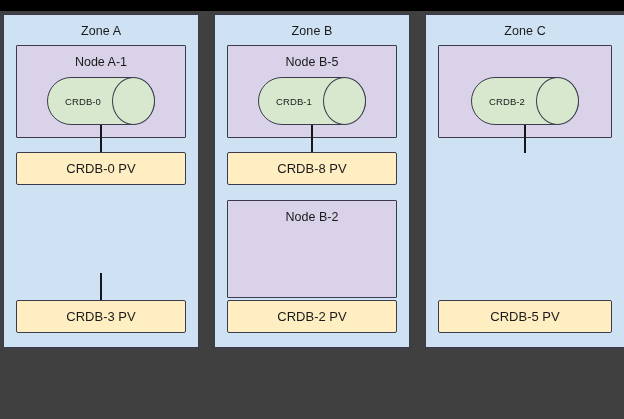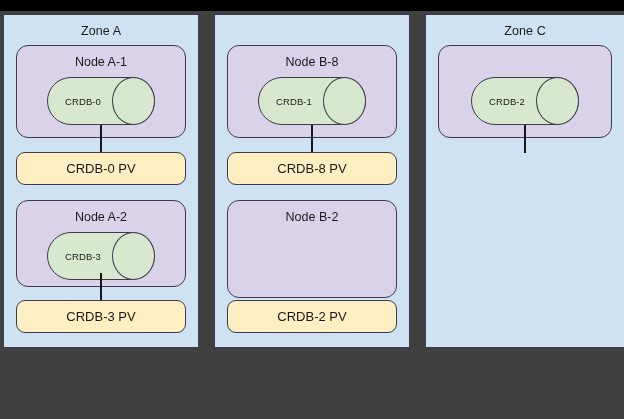--- a/index.html
+++ b/index.html
@@ -50,21 +50,21 @@
     line-height: 14px;
     color: #1a1a1a;
     letter-spacing: 0.1px;
   }
 
   
   .node {
     position: absolute;
     background: #dad2e8;
     border: 1px solid #3b3b4d;
-    border-radius: 12px;
+    border-radius: 1px;
     box-sizing: border-box;
   }
   .node-title {
     position: absolute;
     top: 9px;
     left: 0;
     right: 0;
     text-align: center;
     font-size: 12.5px;
     line-height: 14px;
@@ -134,21 +134,21 @@
   .conn-row2 { top: 258px; height: 28px; }
 
   
   .pv {
     position: absolute;
     left: 12px;
     right: 12px;
     height: 33px;
     background: #ffeec2;
     border: 1px solid #3b3b4d;
-    border-radius: 9px;
+    border-radius: 2px;
     box-sizing: border-box;
     display: flex;
     align-items: center;
     justify-content: center;
     font-size: 13px;
     line-height: 15px;
     color: #1a1a1a;
   }
   .pv-row1 { top: 137px; }
   .pv-row2 { top: 285px; }
@@ -165,36 +165,29 @@
       <div class="node-title">Node A-1</div>
       <div class="cyl">
         <div class="cyl-body"></div>
         <div class="cyl-cap"></div>
         <div class="cyl-label">CRDB-0</div>
       </div>
     </div>
     <div class="connector conn-row1"></div>
     <div class="pv pv-row1">CRDB-0 PV</div>
 
-    <div class="node node-row2">
-      <div class="node-title">Node A-2</div>
-      <div class="cyl">
-        <div class="cyl-body"></div>
-        <div class="cyl-cap"></div>
-        <div class="cyl-label">CRDB-3</div>
-      </div>
-    </div>
     <div class="connector conn-row2"></div>
     <div class="pv pv-row2">CRDB-3 PV</div>
   </div>
 
   <div class="zone zone-b">
+    <div class="zone-title">Zone B</div>
 
     <div class="node node-row1">
-      <div class="node-title">Node B-8</div>
+      <div class="node-title">Node B-5</div>
       <div class="cyl">
         <div class="cyl-body"></div>
         <div class="cyl-cap"></div>
         <div class="cyl-label">CRDB-1</div>
       </div>
     </div>
     <div class="connector conn-row1"></div>
     <div class="pv pv-row1">CRDB-8 PV</div>
 
     <div class="node node-row2-tall">
@@ -208,15 +201,16 @@
 
     <div class="node node-row1">
       <div class="cyl">
         <div class="cyl-body"></div>
         <div class="cyl-cap"></div>
         <div class="cyl-label">CRDB-2</div>
       </div>
     </div>
     <div class="connector conn-row1"></div>
 
+    <div class="pv pv-row2">CRDB-5 PV</div>
   </div>
 
 </div>
 
 </body></html>

